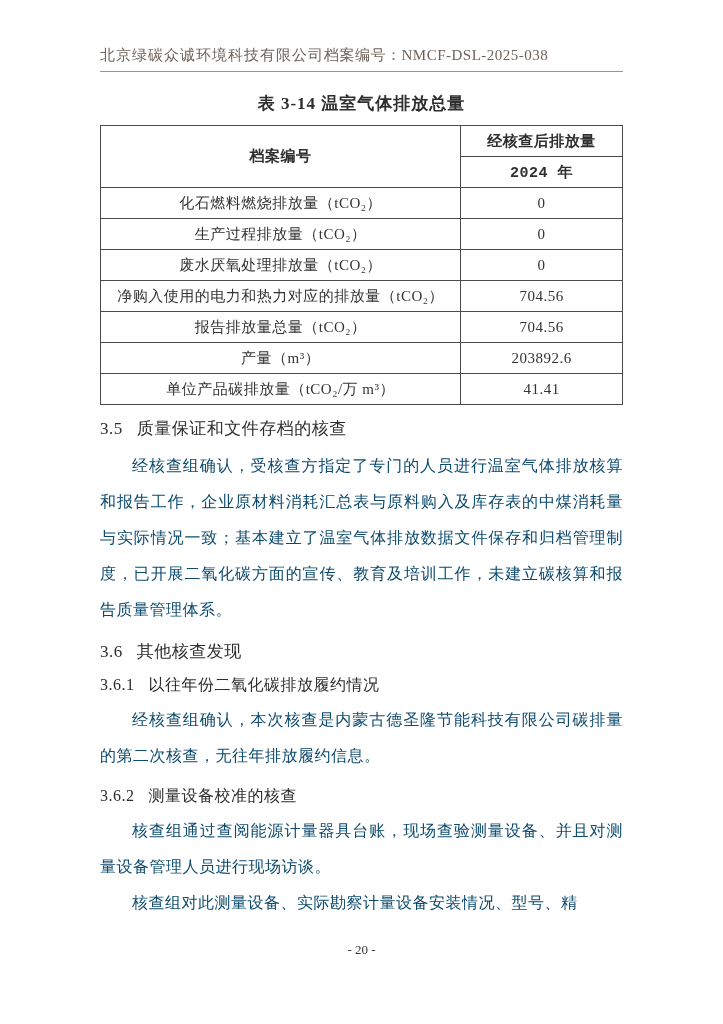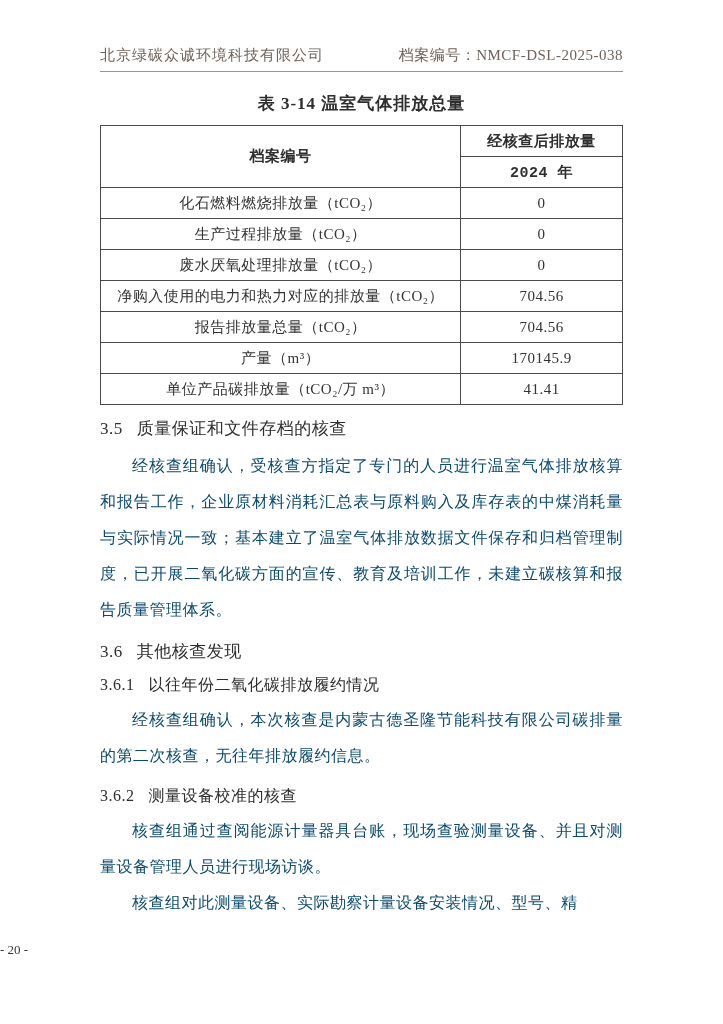--- a/index.html
+++ b/index.html
@@ -12,21 +12,20 @@
     background: #ffffff;
     font-family: "Liberation Serif", "DejaVu Serif", serif;
     color: #383838;
     overflow: hidden;
   }
   .content { padding: 46px 100px 0 100px; }
 
   
   .doc-header {
     display: flex;
-    justify-content: space-between;
     align-items: flex-end;
     padding-bottom: 6px;
     border-bottom: 1.5px solid #9a938c;
     color: #6e625a;
     font-size: 15px;
     letter-spacing: 1px;
   }
   .doc-header .right { letter-spacing: 0.5px; }
 
   
@@ -86,20 +85,21 @@
     color: #0c4a6e;
     letter-spacing: 0.5px;
   }
 
   
   .footer {
     position: absolute;
     bottom: 66px;
     left: 0;
     width: 100%;
+    text-align: center;
     font-size: 13px;
     color: #333333;
     font-family: "Liberation Serif", "DejaVu Serif", serif;
   }
 </style>
 </head>
 <body>
 
 <div class="page">
   <div class="content">
@@ -139,21 +139,21 @@
         <tr>
           <td>净购入使用的电力和热力对应的排放量（tCO₂）</td>
           <td>704.56</td>
         </tr>
         <tr>
           <td>报告排放量总量（tCO₂）</td>
           <td>704.56</td>
         </tr>
         <tr>
           <td>产量（m³）</td>
-          <td>170145.9</td>
+          <td>203892.6</td>
         </tr>
         <tr>
           <td>单位产品碳排放量（tCO₂/万 m³）</td>
           <td>41.41</td>
         </tr>
       </tbody>
     </table>
 
     <div class="h2">
       <span class="num">3.5</span><span>质量保证和文件存档的核查</span>

